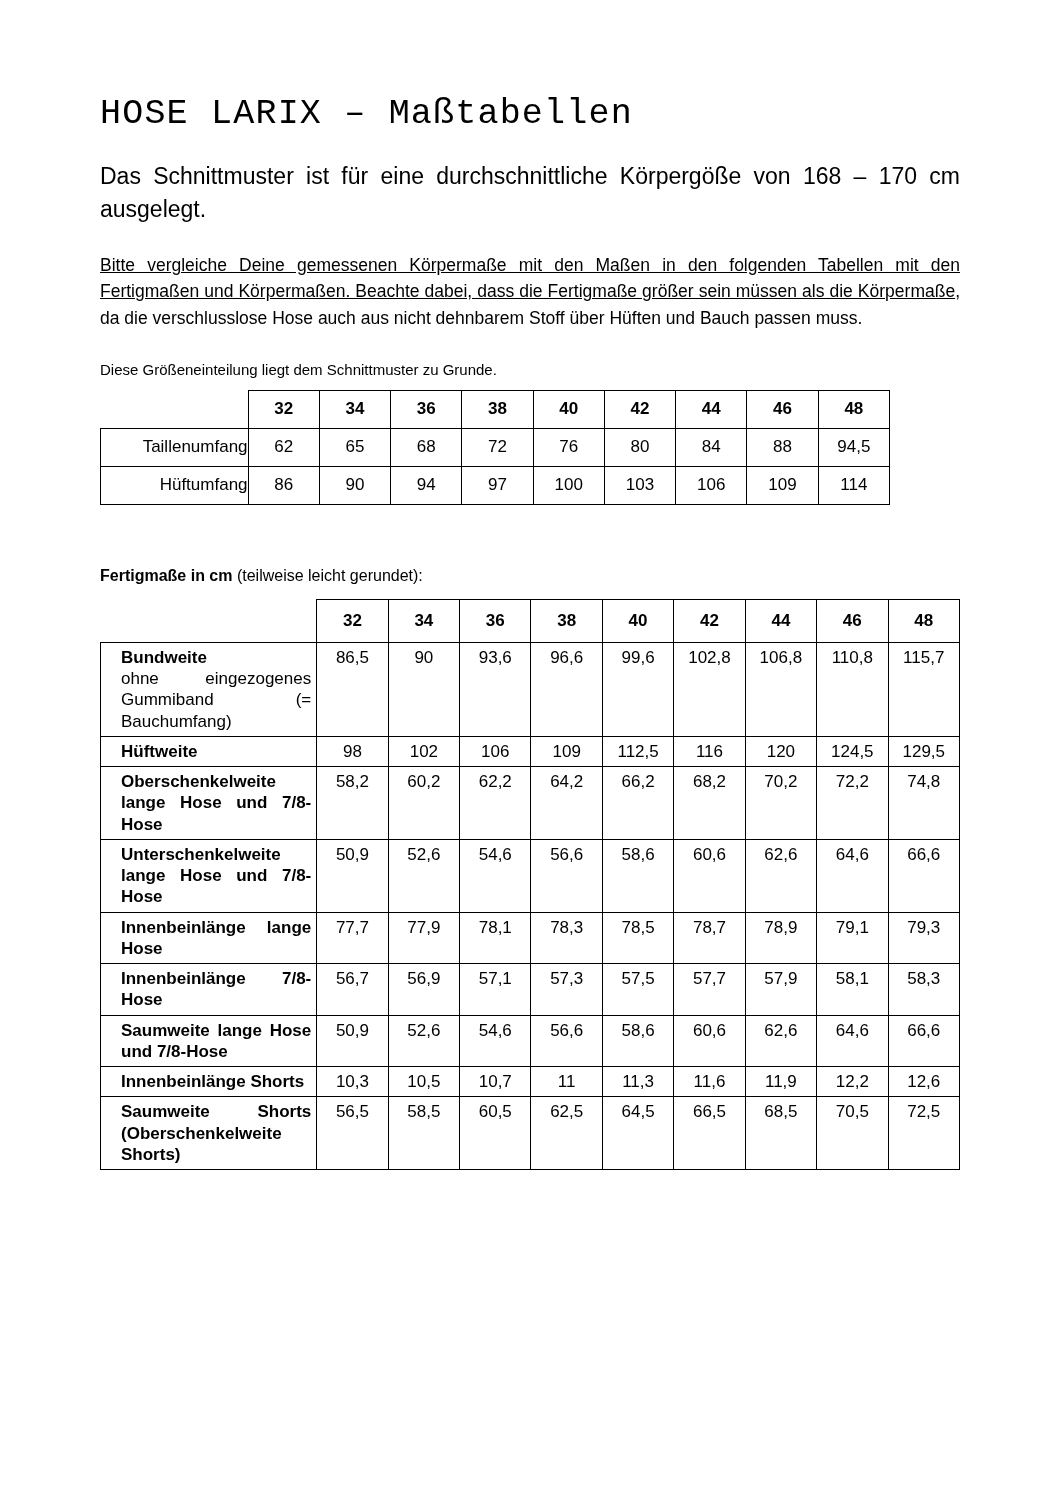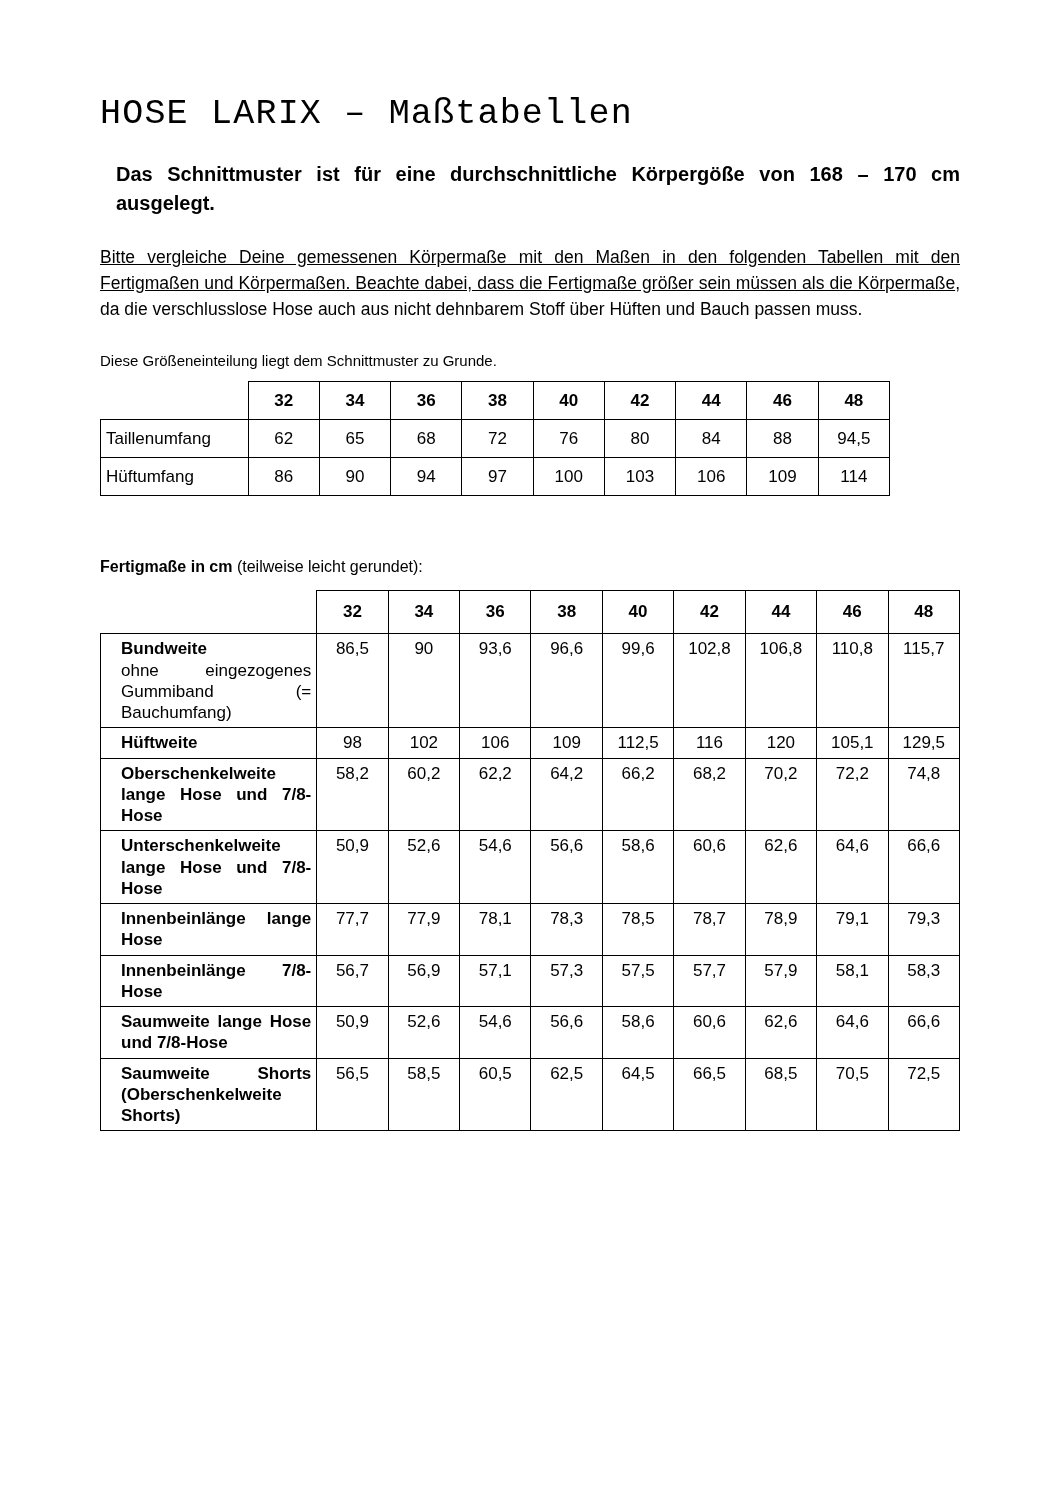--- a/index.html
+++ b/index.html
@@ -23,25 +23,24 @@
   }
   h1.doc-title {
     font-family: "Liberation Mono", monospace;
     font-size: 35px;
     font-weight: normal;
     letter-spacing: 1.2px;
     margin: 0 0 26px 0;
     line-height: 1.1;
   }
   p.intro {
-    font-size: 20px;
+    font-size: 23px;
     line-height: 1.45;
-    margin: 0 0 26px 16px;
+    margin: 0 0 26px 0;
     text-align: justify;
-    font-weight: bold;
   }
   p.intro-justify {
     font-size: 17.5px;
     line-height: 1.5;
     margin: 0 0 30px 0;
     text-align: justify;
   }
   .underline {
     text-decoration: underline;
   }
@@ -72,21 +71,21 @@
     padding: 0;
   }
   table.body-table th.corner {
     border: none;
     background: #fff;
   }
   table.body-table th.size {
     font-weight: bold;
   }
   table.body-table td.rowlabel {
-    text-align: left;
+    text-align: right;
     padding-left: 5px;
     width: 147px;
     white-space: nowrap;
   }
   
   .fert-head {
     font-size: 16px;
     margin: 62px 0 14px 0;
   }
   .fert-head b { font-weight: bold; }
@@ -235,21 +234,21 @@
 
       <tr>
         <td class="rowlabel">Hüftweite</td>
         <td class="val">98</td>
         <td class="val">102</td>
         <td class="val">106</td>
         <td class="val">109</td>
         <td class="val">112,5</td>
         <td class="val">116</td>
         <td class="val">120</td>
-        <td class="val">105,1</td>
+        <td class="val">124,5</td>
         <td class="val">129,5</td>
       </tr>
 
       <tr>
         <td class="rowlabel">Oberschenkelweite lange Hose und 7/8-Hose</td>
         <td class="val">58,2</td>
         <td class="val">60,2</td>
         <td class="val">62,2</td>
         <td class="val">64,2</td>
         <td class="val">66,2</td>
@@ -304,20 +303,32 @@
         <td class="val">52,6</td>
         <td class="val">54,6</td>
         <td class="val">56,6</td>
         <td class="val">58,6</td>
         <td class="val">60,6</td>
         <td class="val">62,6</td>
         <td class="val">64,6</td>
         <td class="val">66,6</td>
       </tr>
 
+      <tr>
+        <td class="rowlabel">Innenbeinlänge Shorts</td>
+        <td class="val">10,3</td>
+        <td class="val">10,5</td>
+        <td class="val">10,7</td>
+        <td class="val">11</td>
+        <td class="val">11,3</td>
+        <td class="val">11,6</td>
+        <td class="val">11,9</td>
+        <td class="val">12,2</td>
+        <td class="val">12,6</td>
+      </tr>
 
       <tr>
         <td class="rowlabel">Saumweite Shorts (Oberschenkelweite Shorts)</td>
         <td class="val">56,5</td>
         <td class="val">58,5</td>
         <td class="val">60,5</td>
         <td class="val">62,5</td>
         <td class="val">64,5</td>
         <td class="val">66,5</td>
         <td class="val">68,5</td>

